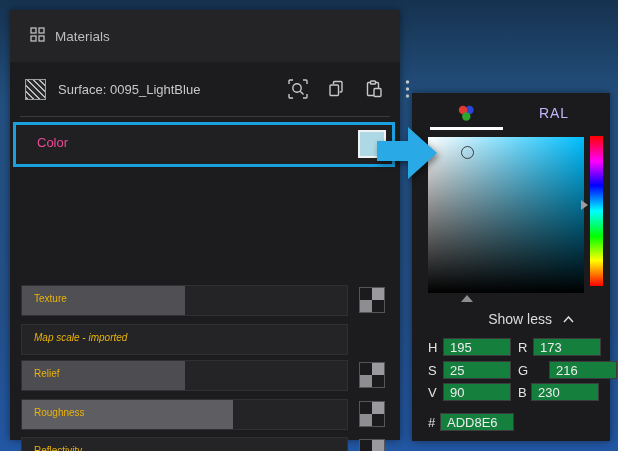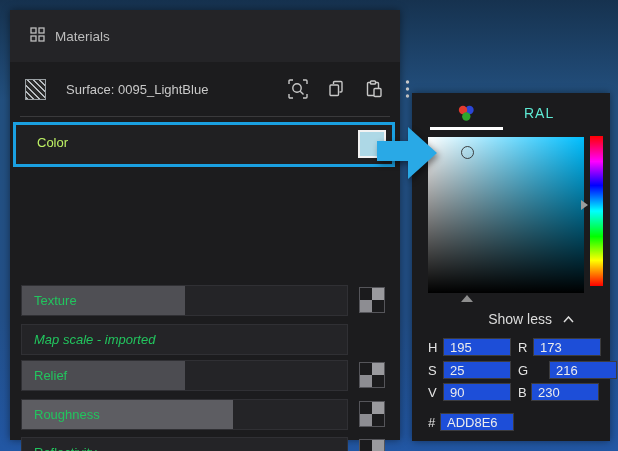--- a/index.html
+++ b/index.html
@@ -12,65 +12,65 @@
   
   .left-panel { position:absolute; left:10px; top:10px; width:390px; height:430px;
     background:#1c1c1e; box-shadow:0 0 8px rgba(0,0,0,.45); }
   .tabbar { position:absolute; left:0; top:0; width:390px; height:52px; background:#242427; }
   .tab { position:absolute; top:0; height:52px; display:flex; align-items:center; gap:10px;
     color:#bdbdbd; font-size:13.5px; cursor:pointer; }
   .tab-materials { left:14px; width:100px; padding-left:6px; }
   .tab-settings { left:118px; width:108px; padding-left:18px; background:#1a1a1c;
     border:1px solid #404044; border-bottom:none; border-radius:6px 6px 0 0; color:#e8e8e8; }
   .surface-row { position:absolute; left:0; top:52px; width:420px; height:54px;
-    display:flex; align-items:center;gap:8px; }
+    display:flex; align-items:center; }
   .hatch-swatch { width:21px; height:21px; margin-left:15px; border:1px solid #9aa0a4;
     background:repeating-linear-gradient(45deg,#b9bdc1 0 1.5px,#2a2a2a 1.5px 4.5px); }
   .surface-label { color:#c9c9c9; font-size:13px; margin-left:12px; }
   .surface-icons { position:absolute; right:6px; top:0; height:54px; display:flex; align-items:center; gap:14px; padding-right:10px; }
   .icon-btn { width:24px; height:24px; display:flex; align-items:center; justify-content:center; cursor:pointer; }
   .divider { position:absolute; left:10px; top:106px; width:370px; height:1px; background:#3a3a3c; }
   .rows { position:absolute; left:0; top:112px; width:390px; }
   .color-highlight { position:absolute; left:3px; top:0; width:382px; height:45px;
     border:3px solid #1aa0e1; background:#202022; }
-  .color-label { position:absolute; left:21px; top:10px; color:#bef264; font-size:13px; }
+  .color-label { position:absolute; left:21px; top:10px; color:#ec4899; font-size:13px; }
   .color-swatch { position:absolute; left:342px; top:5px; width:28px; height:28px;
     border:2px solid #f2f2f2; }
   .row-line { position:absolute; left:0; width:390px; height:31px; }
   .row-bg { position:absolute; left:11px; top:0; width:327px; height:31px; background:#242427;
     border:1px solid #303034; overflow:hidden; }
   .row-fill { position:absolute; left:0; top:0; height:31px; }
-  .row-label { position:absolute; left:12px; top:7px; color:#22c55e; font-size:13px; }
+  .row-label { position:absolute; left:12px; top:7px; color:#eab308; font-size:10px; }
   .tex-icon { position:absolute; left:349px; top:2px; width:26px; height:26px;
     border:1px solid #55555a;
     background:conic-gradient(#9a9a9e 25%, #1b1b1d 0 50%, #8d8d92 0 75%, #1b1b1d 0); }
   
   .right-panel { position:absolute; left:412px; top:93px; width:198px; height:348px;
     background:#1b1b1d; box-shadow:0 0 8px rgba(0,0,0,.45); }
   .picker-tab-rgb { position:absolute; left:18px; top:6px; width:73px; height:28px;
     display:flex; align-items:center; justify-content:center; cursor:pointer; }
   .tab-underline { position:absolute; left:18px; top:34px; width:73px; height:3px; background:#fff; }
   .picker-tab-ral { position:absolute; left:112px; top:8px; width:60px; height:24px;
-    display:flex; align-items:center; color:#5eead4; font-size:14px;
+    display:flex; align-items:center; justify-content:center; color:#c4b5fd; font-size:14px;
     letter-spacing:1px; cursor:pointer; }
   .sv-field { position:absolute; left:16px; top:44px; width:156px; height:156px;
     background-image:linear-gradient(to top,#000,rgba(0,0,0,0)),linear-gradient(to right,#fff,rgba(255,255,255,0));
     cursor:crosshair; }
   .sv-cursor { position:absolute; width:13px; height:13px; border:1.5px solid rgba(45,45,45,.9);
     border-radius:50%; }
   .hue-bar { position:absolute; left:178px; top:43px; width:13px; height:150px; cursor:pointer;
     background:linear-gradient(to bottom,#f00 0%,#f0f 17%,#00f 33%,#0ff 50%,#0f0 67%,#ff0 83%,#f00 100%); }
   .hue-marker { position:absolute; left:169px; width:0; height:0;
     border-top:5px solid transparent; border-bottom:5px solid transparent; border-left:7px solid #9d9d9d; }
   .sat-marker { position:absolute; top:202px; width:0; height:0;
     border-left:6px solid transparent; border-right:6px solid transparent; border-bottom:7px solid #8e8e8e; }
   .show-less { position:absolute; left:0; top:218px; width:198px; text-align:center;
     color:#dcdcdc; font-size:14px; cursor:pointer;margin-left:20px; }
   .field-label { position:absolute; color:#e4e4e4; font-size:13px; width:14px; }
-  .field-input { position:absolute; width:68px; height:18px; background:#1d4ed8;
+  .field-input { position:absolute; width:68px; height:18px; background:#15803d;
     border:1px solid #3c3c3e; color:#ececec; font-size:13px; padding:0 6px;
     font-family:"Liberation Sans", sans-serif; }
   .hex-input { width:74px; }
   
   .arrow-overlay { position:absolute; left:370px; top:118px; width:75px; height:70px;
     pointer-events:none; filter:drop-shadow(2px 3px 3px rgba(0,0,0,.45)); }
 </style>
 </head>
 <body>
 

